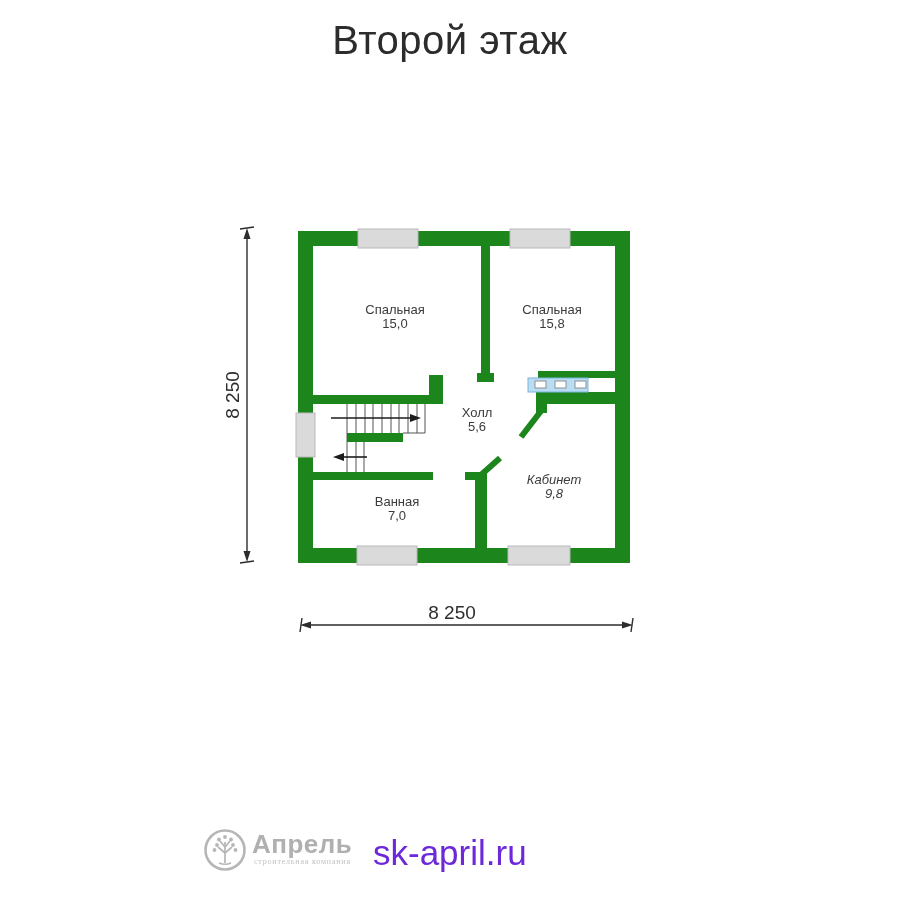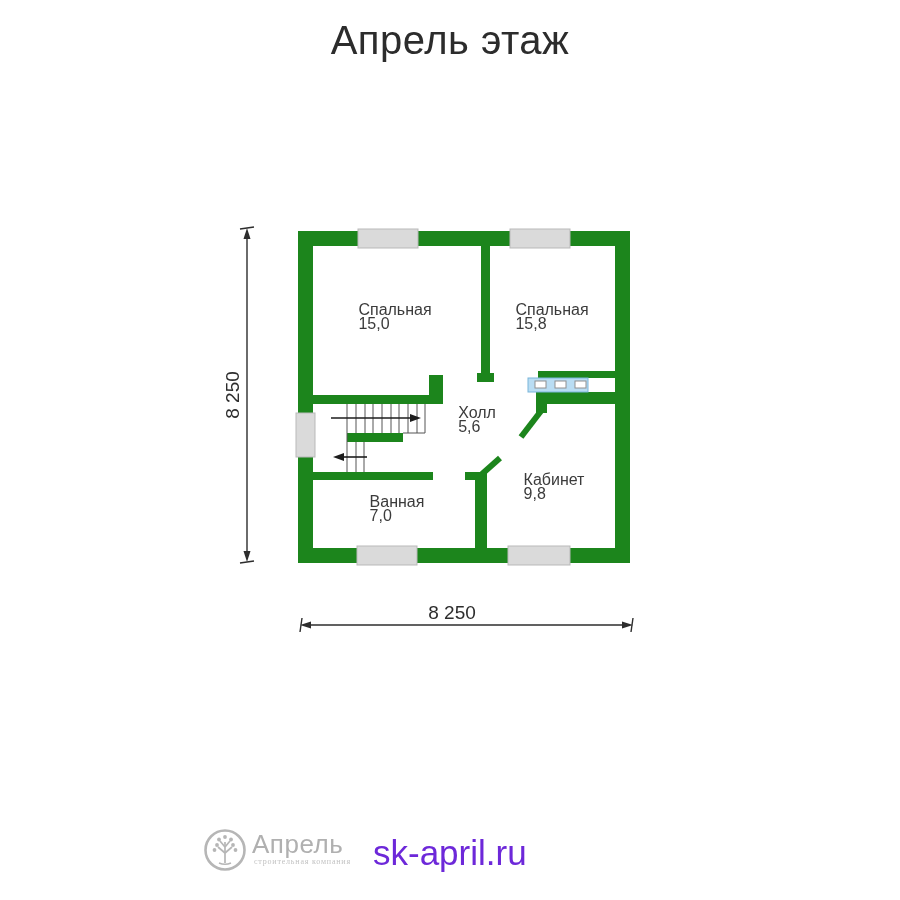--- a/index.html
+++ b/index.html
@@ -11,39 +11,39 @@
   .wall{fill:var(--wall-green,#1c851c);}
   .win{fill:var(--window-gray,#dadada);stroke:#b9b9b9;stroke-width:1;}
   .wardrobe{fill:var(--wardrobe-blue,#b9ddf3);stroke:#7ab5da;stroke-width:1;}
   .wsq{fill:#ffffff;stroke:#909090;stroke-width:1;}
   .tread{stroke:#555;stroke-width:1;}
   .arrowline{stroke:#1c1c1c;stroke-width:1.6;}
   .arrowhead{fill:#1c1c1c;}
   .leaf{stroke:var(--wall-green,#1c851c);stroke-width:6;}
   .dimline{stroke:#2d2d2d;stroke-width:1.4;}
   .dimhead{fill:#2d2d2d;}
-  .room-label{position:absolute;transform:translateX(-50%);text-align:left;
-              font-size:16px;line-height:14px;color:var(--label-text,#3b3b3b);white-space:nowrap;}
+  .room-label{position:absolute;transform:translateX(-50%);text-align:center;
+              font-size:13px;line-height:14px;color:var(--label-text,#3b3b3b);white-space:nowrap;}
   .dim-label{position:absolute;font-size:19px;color:var(--dim-text,#2d2d2d);white-space:nowrap;}
   .dim-label.h{transform:translateX(-50%);}
   .dim-label.v{transform:translate(-50%,-50%) rotate(-90deg);}
-  .footer-brand{position:absolute;left:252px;top:829px;font-size:26px;font-weight:normal;
+  .footer-brand{position:absolute;left:252px;top:829px;font-size:26px;font-weight:bold;
                 color:var(--footer-gray,#b0b0b0);letter-spacing:0.5px;}
   .footer-tagline{position:absolute;left:254px;top:857px;font-size:8px;
                   color:#c2c2c2;letter-spacing:0.8px;font-family:Liberation Serif, serif;}
   .footer-site{position:absolute;left:373px;top:833px;font-size:35px;color:#6d28d9;}
   .footer-phone{position:absolute;left:515px;top:833px;font-size:27px;color:#bcbcbc;letter-spacing:-0.5px;}
   .footer-logo{position:absolute;left:203px;top:828px;}
 </style>
 </head>
 <body>
 
 <div class="canvas">
 
-  <div class="page-title">Апрель этаж</div>
+  <div class="page-title">Второй этаж</div>
 
   <svg class="plan-svg" viewBox="0 0 900 900">
 
     <g>
       <rect class="wall" x="298" y="231" width="332" height="15"></rect>
       <rect class="wall" x="298" y="548" width="332" height="15"></rect>
       <rect class="wall" x="298" y="231" width="15" height="332"></rect>
       <rect class="wall" x="615" y="231" width="15" height="332"></rect>
     </g>
 
@@ -120,21 +120,21 @@
     <div>15,0</div>
   </div>
   <div class="room-label" style="left:552px;top:303px;">
     <div>Спальная</div>
     <div>15,8</div>
   </div>
   <div class="room-label" style="left:477px;top:406px;">
     <div>Холл</div>
     <div>5,6</div>
   </div>
-  <div class="room-label" style="left:554px;top:473px;">
+  <div class="room-label" style="left:554px;top:473px;font-style:italic;">
     <div>Кабинет</div>
     <div>9,8</div>
   </div>
   <div class="room-label" style="left:397px;top:495px;">
     <div>Ванная</div>
     <div>7,0</div>
   </div>
 
   <div class="dim-label v" style="left:233px;top:395px;">8 250</div>
   <div class="dim-label h" style="left:452px;top:602px;">8 250</div>

